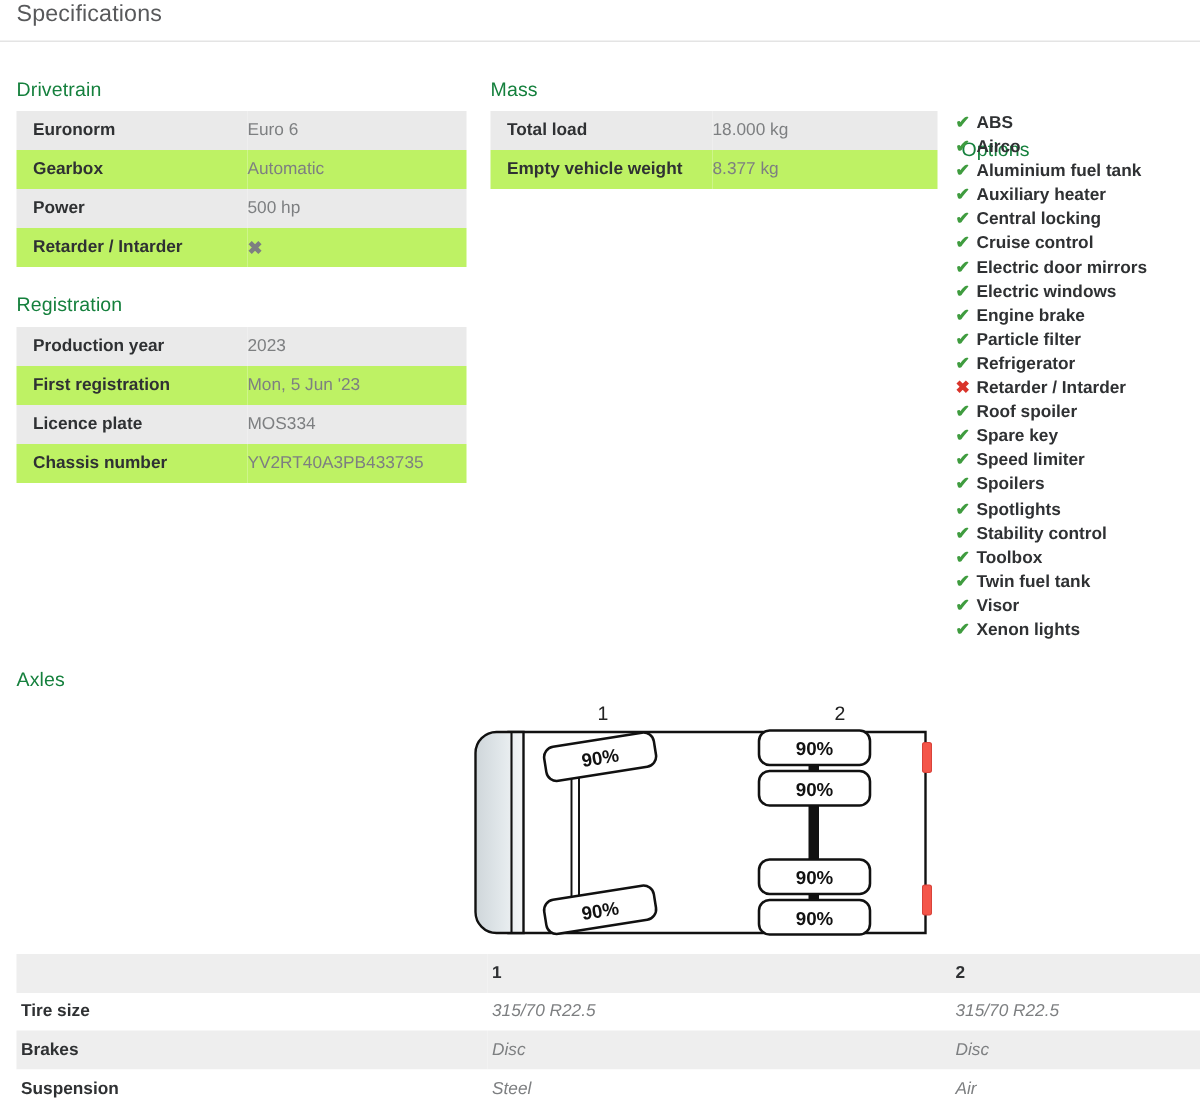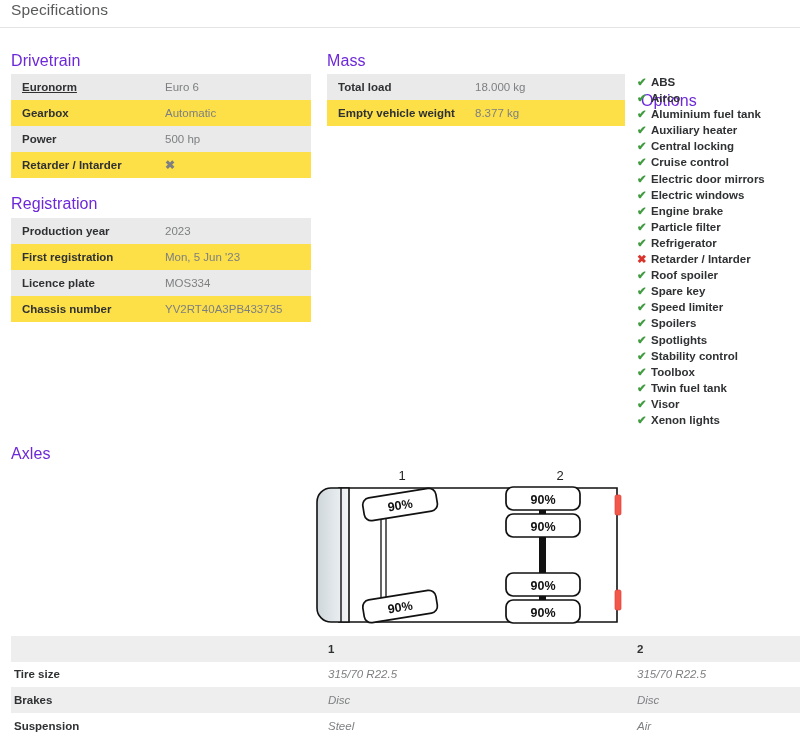--- a/index.html
+++ b/index.html
@@ -25,35 +25,35 @@
   .title-divider {
     position: absolute;
     left: 0; top: 27px;
     width: 800px; height: 1px;
     background: #e4e4e4;
   }
 
   
   .sec-heading {
     position: absolute;
-    font-size: 16px;
+    font-size: 13px;
     font-weight: 400;
-    color: #6d28d9;
+    color: #15803d;
     letter-spacing: .1px;
   }
 
   
   .spec-table {
     position: absolute;
     border-collapse: collapse;
     font-size: 11.5px;
   }
   .spec-table tr { height: 26px; }
   .spec-table tr.odd { background: #eaeaea; }
-  .spec-table tr.even { background: #fde047; }
+  .spec-table tr.even { background: #bef264; }
   .spec-table td { padding: 0; vertical-align: middle; }
   .spec-table td.k {
     font-weight: bold;
     color: #2f3133;
     padding-left: 11px;
     white-space: nowrap;
   }
   .spec-table td.v {
     color: #7d7f81;
     white-space: nowrap;
@@ -141,21 +141,21 @@
 
 <div class="page">
 
   <div class="page-title">Specifications</div>
   <div class="title-divider"></div>
 
   <div class="sec-heading" style="left:11px; top:52px;">Drivetrain</div>
   <table class="spec-table" id="t-drivetrain" style="left:11px; top:74px; width:300px;">
     <tbody>
       <tr class="odd">
-        <td class="k" style="width:154px;text-decoration:underline;">Euronorm</td>
+        <td class="k" style="width:154px;">Euronorm</td>
         <td class="v">Euro 6</td>
       </tr>
       <tr class="even">
         <td class="k">Gearbox</td>
         <td class="v">Automatic</td>
       </tr>
       <tr class="odd">
         <td class="k">Power</td>
         <td class="v">500 hp</td>
       </tr>

